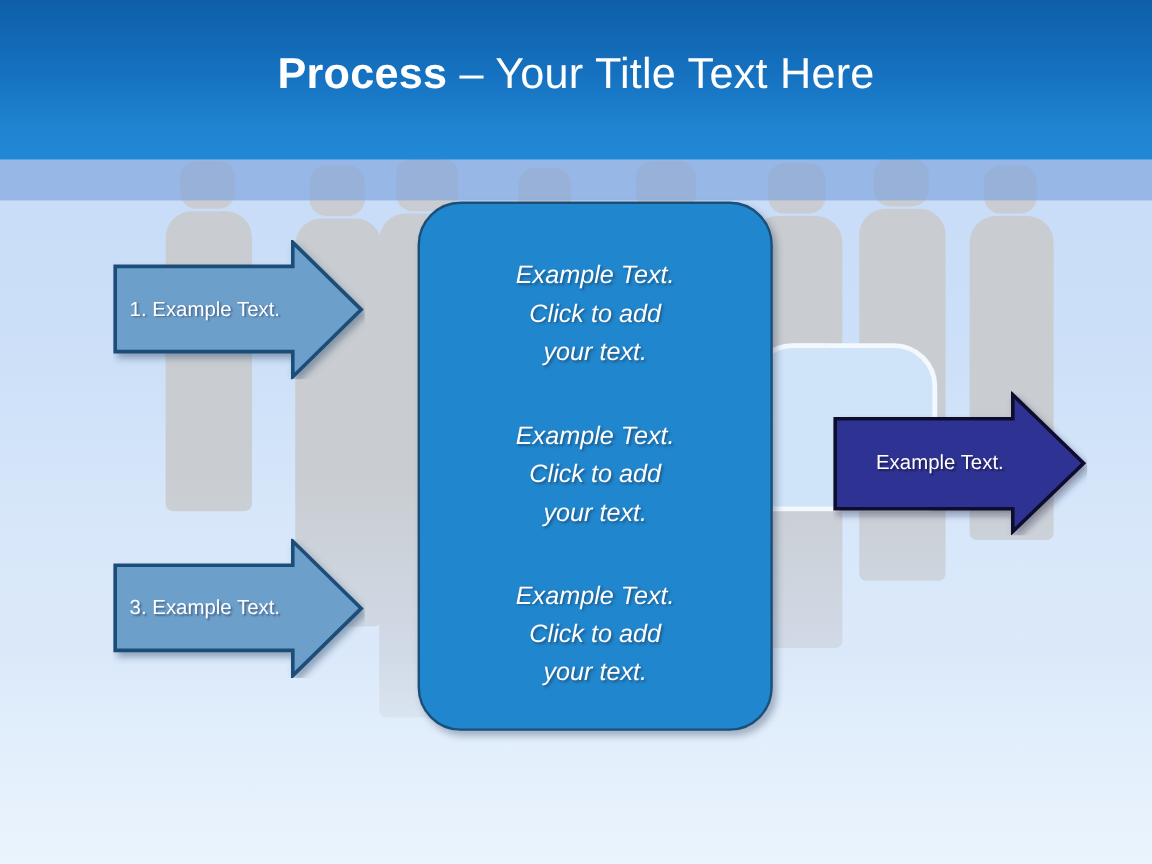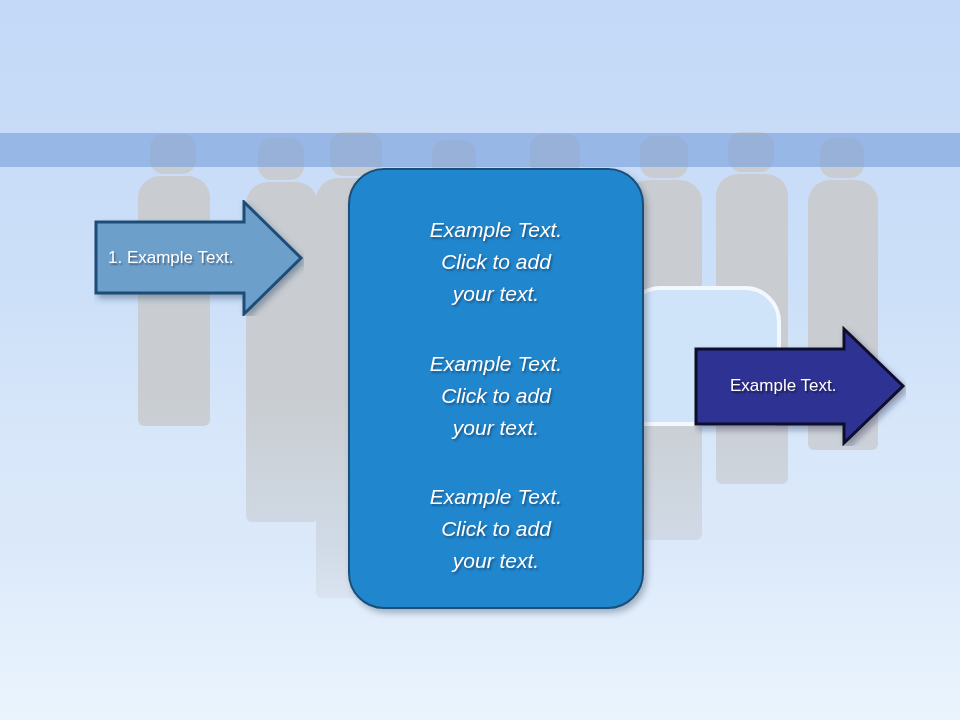--- a/index.html
+++ b/index.html
@@ -210,34 +210,50 @@
       <div class="wm-body" style="left:138px; top:46px; width:72px; height:250px;"></div>
     </div>
     <div class="wm-fade"></div>
   </div>
 
   <div class="accent-shape"></div>
   <div class="accent-notch"></div>
 
   <div class="band"></div>
 
+  <div class="header">
+    <div class="title">
+      <span class="strong">Process</span><span> – Your Title Text Here</span>
+    </div>
+  </div>
 
   <div class="arrow" style="left:94px; top:200px; width:210px; height:116px;">
     <svg class="arrow-svg" width="210" height="116" viewBox="0 0 210 116">
       <defs>
         <filter id="sh1" x="-20%" y="-20%" width="150%" height="150%">
           <feDropShadow dx="3" dy="4" stdDeviation="3" flood-color="#2c4a6b" flood-opacity="0.45"></feDropShadow>
         </filter>
       </defs>
       <polygon points="2,22 150,22 150,2 207,58 150,114 150,93 2,93" fill="#6d9fcb" stroke="#1f4e79" stroke-width="3" filter="url(#sh1)"></polygon>
     </svg>
     <span class="arrow-label" style="left:14px; top:48px;">1. Example Text.</span>
   </div>
 
 
+  <div class="arrow" style="left:94px; top:449px; width:210px; height:116px;">
+    <svg class="arrow-svg" width="210" height="116" viewBox="0 0 210 116">
+      <defs>
+        <filter id="sh3" x="-20%" y="-20%" width="150%" height="150%">
+          <feDropShadow dx="3" dy="4" stdDeviation="3" flood-color="#2c4a6b" flood-opacity="0.45"></feDropShadow>
+        </filter>
+      </defs>
+      <polygon points="2,22 150,22 150,2 207,58 150,114 150,93 2,93" fill="#6d9fcb" stroke="#1f4e79" stroke-width="3" filter="url(#sh3)"></polygon>
+    </svg>
+    <span class="arrow-label" style="left:14px; top:48px;">3. Example Text.</span>
+  </div>
 
   <div class="center-box">
     <div class="cb-block">
       <div>Example Text.</div>
       <div>Click  to add</div>
       <div>your text.</div>
     </div>
     <div class="cb-block">
       <div>Example Text.</div>
       <div>Click  to add</div>

